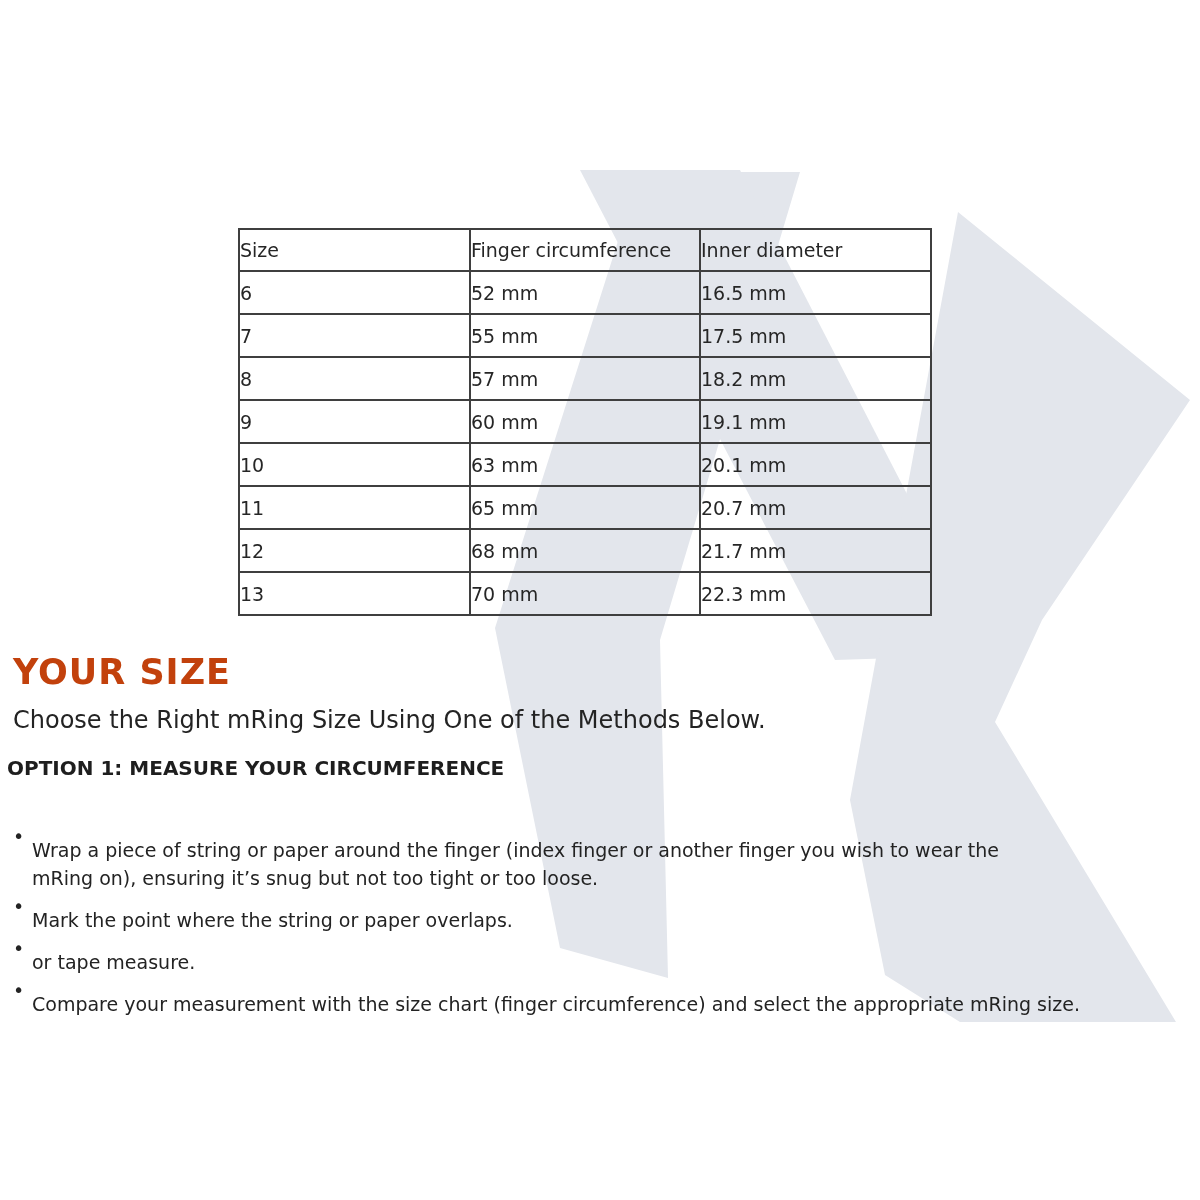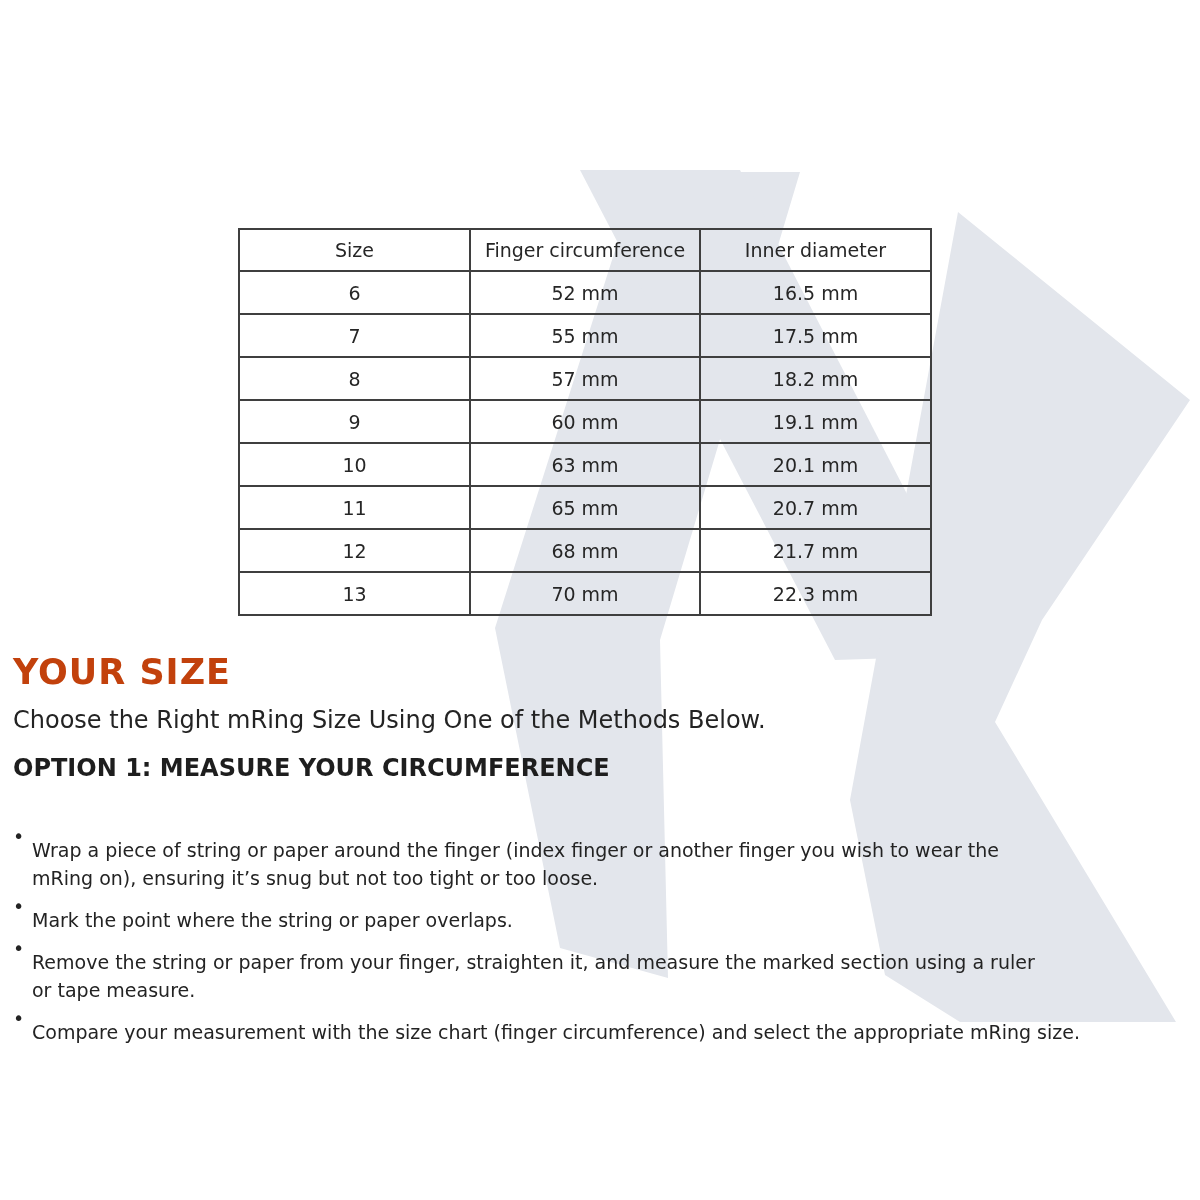--- a/index.html
+++ b/index.html
@@ -23,21 +23,21 @@
   table.size-table {
     position: absolute;
     left: 238px; top: 228px;
     z-index: 2;
     border-collapse: collapse;
     table-layout: fixed;
     background: transparent;
   }
   table.size-table td, table.size-table th {
     border: 2px solid #3f3f3f;
-    text-align: center;
+    text-align: left;
     vertical-align: middle;
     font-size: 19px;
     font-weight: normal;
     color: #262626;
     padding: 0;
     background: transparent;
   }
   table.size-table th { height: 40px; }
   table.size-table td { height: 41px; }
   .col-size { width: 231px; }
@@ -56,23 +56,23 @@
   }
   .your-size-sub {
     position: absolute;
     left: 13px; top: 706px;
     z-index: 2;
     font-size: 24px;
     color: #232323;
   }
   .option-heading {
     position: absolute;
-    left: 13px; top: 755px;
+    left: 7px; top: 755px;
     z-index: 2;
-    font-size: 24px;
+    font-size: 20px;
     font-weight: bold;
     line-height: 27px;
     color: #1e1e1e;
   }
   .bullet-list {
     position: absolute;
     left: 13px; top: 822px;
     width: 1180px;
     z-index: 2;
     font-size: 19px;
@@ -174,21 +174,20 @@
     </div>
     <div class="bullet-item">
       <span class="bullet-dot">•</span>
       <div class="bullet-lines">
         <div>Mark the point where the string or paper overlaps.</div>
       </div>
     </div>
     <div class="bullet-item">
       <span class="bullet-dot">•</span>
       <div class="bullet-lines">
-        <div>Remove the string or paper from your finger, straighten it, and measure the marked section using a ruler</div>
         <div>or tape measure.</div>
       </div>
     </div>
     <div class="bullet-item">
       <span class="bullet-dot">•</span>
       <div class="bullet-lines">
         <div>Compare your measurement with the size chart (finger circumference) and select the appropriate mRing size.</div>
       </div>
     </div>
   </div>

